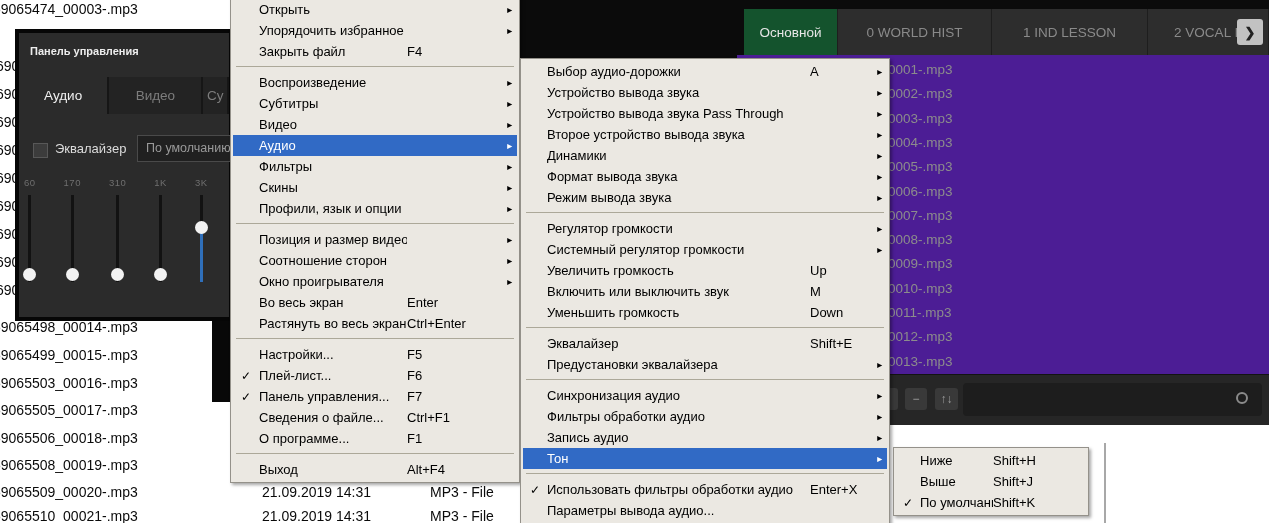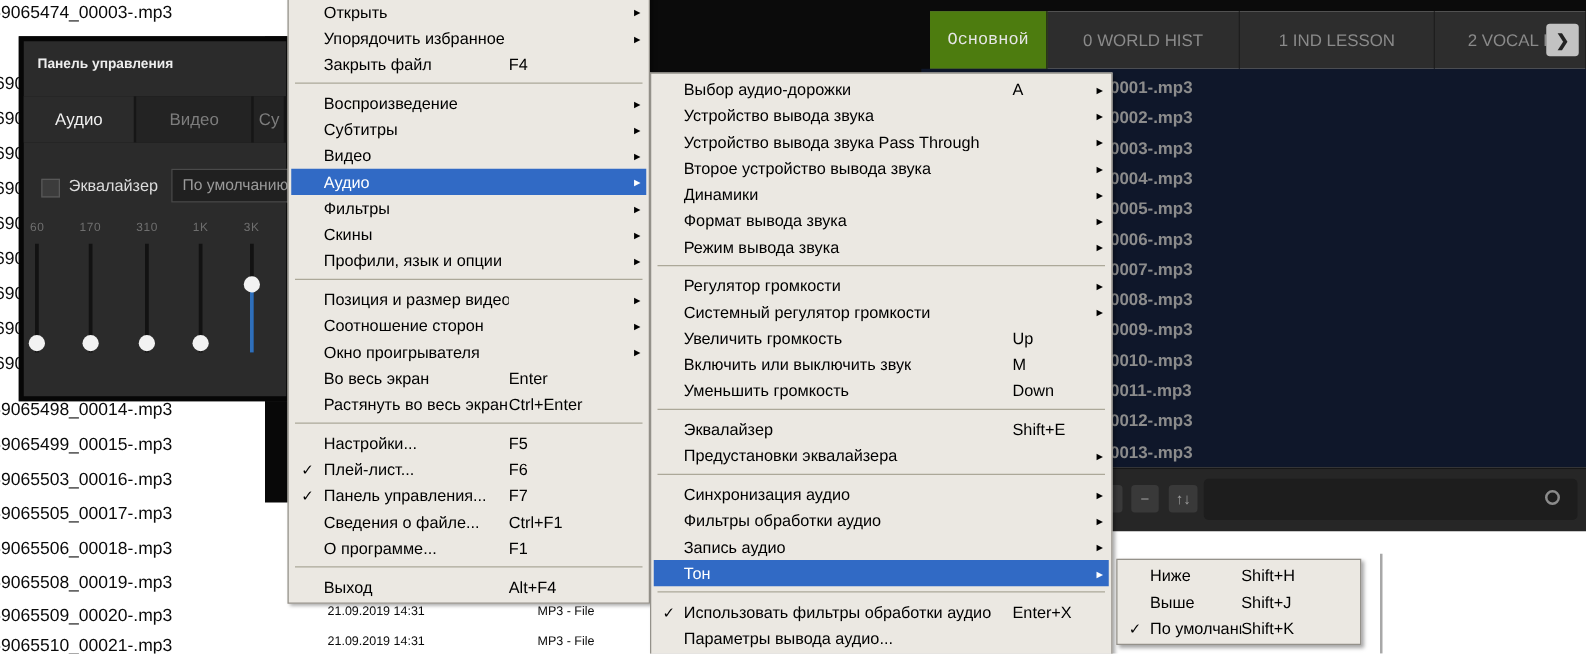--- a/index.html
+++ b/index.html
@@ -1,20 +1,20 @@
 <!DOCTYPE html>
 <html><head>
 <meta charset="utf-8">
 <style>
   html,body{margin:0;padding:0;background:#fff;}
   .stage{position:relative;width:1269px;height:523px;overflow:hidden;background:#ffffff;
          font-family:"Liberation Sans",sans-serif;}
   
   .xrow{position:absolute;white-space:nowrap;font-size:14px;color:#0a0a0a;}
-  .xdate{position:absolute;white-space:nowrap;font-size:10px;color:#0a0a0a;}
+  .xdate{position:absolute;white-space:nowrap;font-size:14px;color:#0a0a0a;}
   
   .black-strip{position:absolute;left:212px;top:29px;width:21px;height:373px;background:#080808;}
   
   .cpanel{position:absolute;left:15px;top:29px;width:218px;height:292px;box-sizing:border-box;
           background:#2b2b2b;border:4px solid #060606;}
   .cp-title{position:absolute;left:11px;top:12px;font-size:11px;font-weight:bold;color:#ededed;white-space:nowrap;}
   .cp-tabs{position:absolute;left:0;top:44px;width:100%;height:37px;background:#161616;display:flex;}
   .cp-tab{height:100%;display:flex;align-items:center;justify-content:center;font-size:13.5px;
           color:#7d7d7d;background:#232323;border-right:2px solid #161616;box-sizing:border-box;}
   .cp-tab.active{background:#2b2b2b;color:#f0f0f0;}
@@ -27,24 +27,24 @@
   .eq-freq{font-size:9.5px;color:#6f6f6f;margin-bottom:7px;letter-spacing:.5px;}
   .eq-track{position:relative;width:3px;height:87px;background:#121212;}
   .eq-fill{position:absolute;left:0;bottom:0;width:3px;}
   .eq-knob{position:absolute;left:-5px;width:13px;height:13px;border-radius:50%;background:#f2f2f2;}
   
   .pl-topblack{position:absolute;left:520px;top:0;width:224px;height:60px;background:#0b0b0b;}
   .pl-topstrip{position:absolute;left:744px;top:0;width:525px;height:9px;background:#0b0b0b;}
   .pl-tabbar{position:absolute;left:744px;top:9px;width:525px;height:46px;background:#2d2d2d;display:flex;align-items:stretch;}
   .pltab{display:flex;align-items:center;justify-content:center;font-size:13.5px;color:#8a8a8a;
          border-right:1px solid #1e1e1e;box-sizing:border-box;white-space:nowrap;overflow:hidden;}
-  .pltab.active{background:#4d7c0f;color:#e6e6e6;font-family:Liberation Mono, monospace;}
+  .pltab.active{background:#14532d;color:#e6e6e6;}
   .pl-next{width:26px;height:26px;margin:10px 5px 0 -32px;background:#c2c2c2;border-radius:3px;
            display:flex;align-items:center;justify-content:center;font-size:13px;font-weight:bold;color:#222;flex:none;}
-  .pl-list{position:absolute;left:737px;top:55px;width:532px;height:319px;background:#0f172a;font-weight:bold;}
+  .pl-list{position:absolute;left:737px;top:55px;width:532px;height:319px;background:#4c1d95;}
   .plitem{position:absolute;left:151px;font-size:13.5px;color:#8c8c8c;white-space:nowrap;}
   .pl-toolbar{position:absolute;left:737px;top:374px;width:532px;height:51px;background:#262626;border-top:1px solid #131313;box-sizing:border-box;}
   .tbtn{position:absolute;top:13px;width:22px;height:22px;background:#393939;border-radius:3px;color:#9c9c9c;
         display:flex;align-items:center;justify-content:center;font-size:12px;}
   .tsearch{position:absolute;left:226px;top:8px;width:299px;height:33px;background:#1d1d1d;border-radius:4px;}
   .tlens{position:absolute;right:14px;top:9px;width:12px;height:12px;border:2px solid #8b8b8b;border-radius:50%;box-sizing:border-box;}
   .vline{position:absolute;left:1104px;top:443px;width:2px;height:80px;background:#a8a8a8;}
   
   .menu{position:absolute;background:#ebe8e2;border:1px solid #94918a;padding:2px;box-sizing:border-box;
         font-size:13px;color:#000;box-shadow:2px 2px 3px rgba(0,0,0,.35);}

